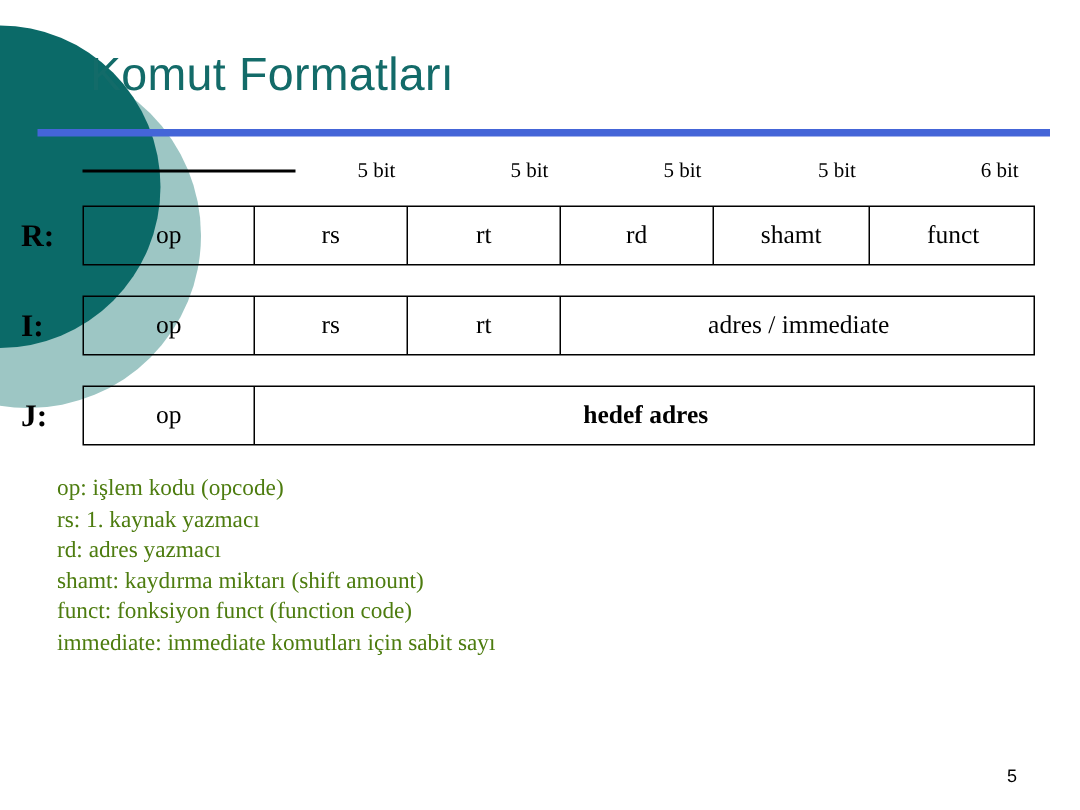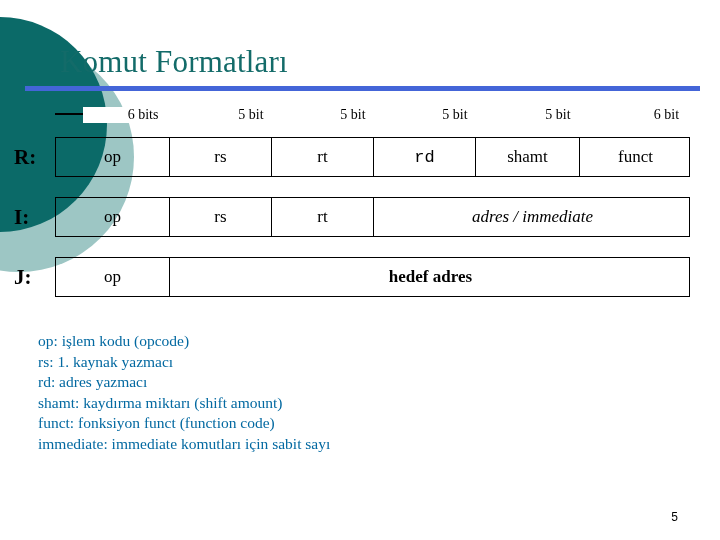--- a/index.html
+++ b/index.html
@@ -33,22 +33,22 @@
     top: 17px;
     width: 215px;
     height: 215px;
     background: #0b6a68;
   }
 
   
   #title {
     position: absolute;
     left: 60px;
-    top: 44px;
-    font-family: Liberation Serif, serif;
+    top: 32px;
+    font-family: Liberation Sans, sans-serif;
     font-size: 31px;
     color: #136b69;
     letter-spacing: 0.2px;
     white-space: nowrap;
   }
   #title-rule {
     position: absolute;
     left: 25px;
     top: 86px;
     width: 675px;
@@ -113,24 +113,24 @@
     z-index: 5;
   }
   #label-r { top: 145px; }
   #label-i { top: 205px; }
   #label-j { top: 265px; }
 
   
   #legend {
     position: absolute;
     left: 38px;
-    top: 331px;
+    top: 316px;
     font-size: 15.5px;
     line-height: 20.6px;
-    color: #0369a1;
+    color: #4d7c0f;
     white-space: nowrap;
   }
 
   
   #page-number {
     position: absolute;
     right: 42px;
     bottom: 16px;
     font-family: "Liberation Sans", sans-serif;
     font-size: 12px;
@@ -142,44 +142,43 @@
 
 <div id="slide">
 
   <div class="deco-circle" id="deco-light"></div>
   <div class="deco-circle" id="deco-dark"></div>
 
   <div id="title">Komut Formatları</div>
   <div id="title-rule"></div>
 
   <div id="bits-header">
-      <span class="bit-label" style="left: 28px; width: 114px;">6 bits</span>
       <span class="bit-label" style="left: 142px; width: 102px;">5 bit</span>
       <span class="bit-label" style="left: 244px; width: 102px;">5 bit</span>
       <span class="bit-label" style="left: 346px; width: 102px;">5 bit</span>
       <span class="bit-label" style="left: 448px; width: 104px;">5 bit</span>
       <span class="bit-label" style="left: 552px; width: 113px;">6 bit</span>
     </div>
 
   <div class="row-label" id="label-r">R:</div>
   <div class="fmt-row" id="row-r">
       <div class="fmt-cell" style="width: 114px; flex: 0 0 114px;">op</div>
       <div class="fmt-cell" style="width: 102px; flex: 0 0 102px;">rs</div>
       <div class="fmt-cell" style="width: 102px; flex: 0 0 102px;">rt</div>
-      <div class="fmt-cell" style="width: 102px; flex: 0 0 102px; font-family: Liberation Mono, monospace;">rd</div>
+      <div class="fmt-cell" style="width: 102px; flex: 0 0 102px;">rd</div>
       <div class="fmt-cell" style="width: 104px; flex: 0 0 104px;">shamt</div>
       <div class="fmt-cell" style="width: 111px; flex: 0 0 111px;">funct</div>
     </div>
 
   <div class="row-label" id="label-i">I:</div>
   <div class="fmt-row" id="row-i">
       <div class="fmt-cell" style="width: 114px; flex: 0 0 114px;">op</div>
       <div class="fmt-cell" style="width: 102px; flex: 0 0 102px;">rs</div>
       <div class="fmt-cell" style="width: 102px; flex: 0 0 102px;">rt</div>
-      <div class="fmt-cell" style="width: 317px; flex: 0 0 317px; font-style: italic;">adres / immediate</div>
+      <div class="fmt-cell" style="width: 317px; flex: 0 0 317px;">adres / immediate</div>
     </div>
 
   <div class="row-label" id="label-j">J:</div>
   <div class="fmt-row" id="row-j">
       <div class="fmt-cell" style="width: 114px; flex: 0 0 114px;">op</div>
       <div class="fmt-cell" style="width: 521px; flex: 0 0 521px; font-weight: bold;">hedef adres</div>
     </div>
 
   <div id="legend">
       <div>op: işlem kodu (opcode)</div>

